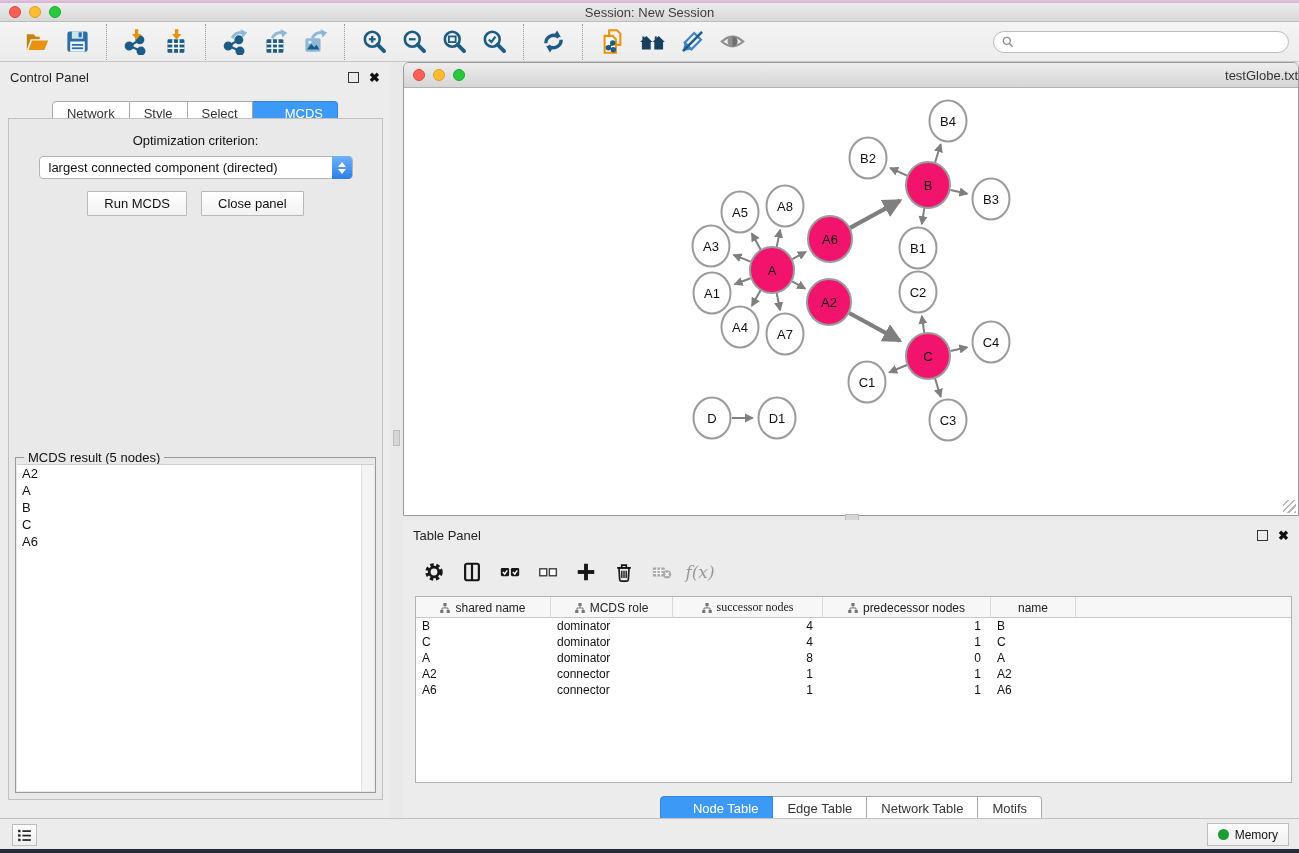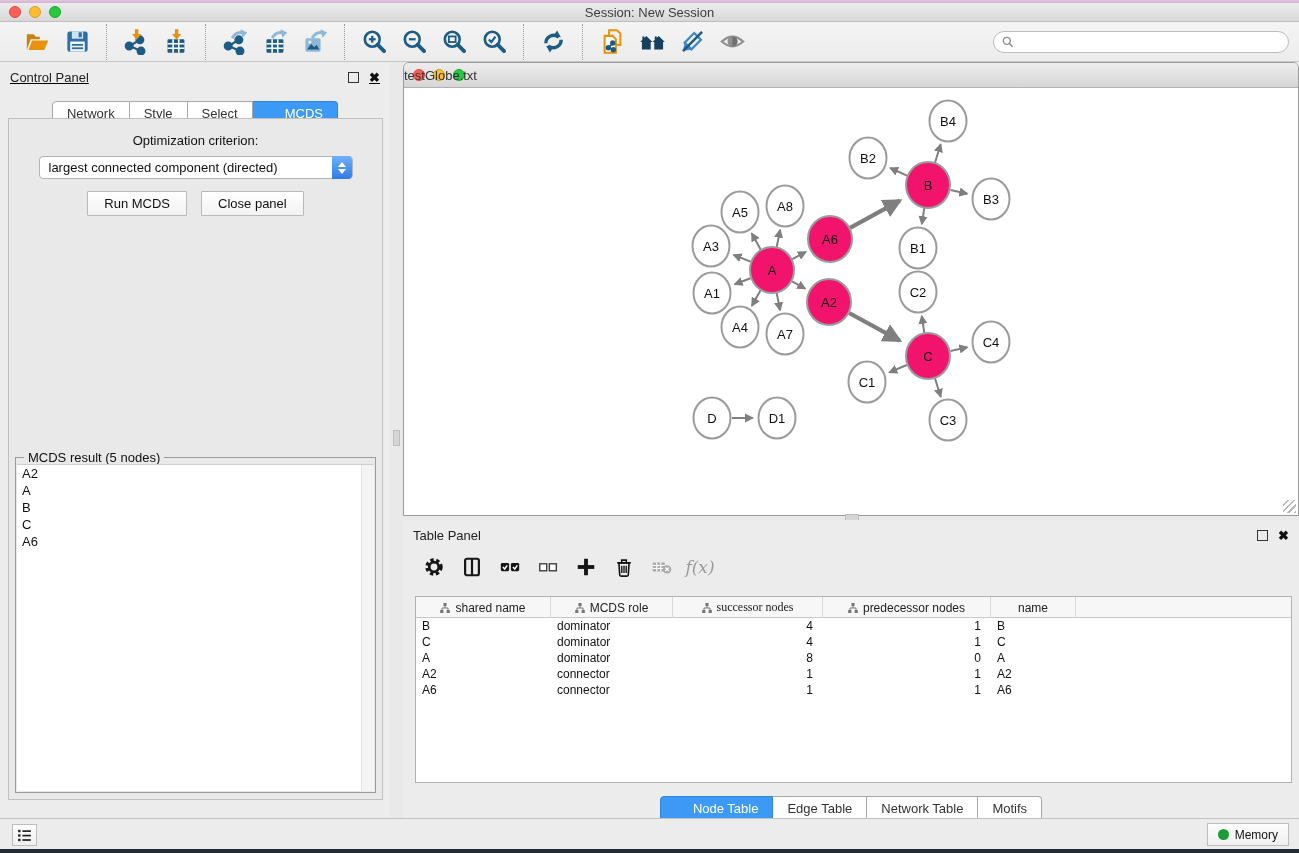--- a/index.html
+++ b/index.html
@@ -27,21 +27,21 @@
   .tb-group { display:flex; align-items:center; padding:0 9px; height:36px; }
   .tb-group + .tb-group { border-left:1px dotted #9a9a9a; }
   .tb-btn { width:40px; height:34px; border:none; background:transparent; cursor:pointer;
             display:flex; align-items:center; justify-content:center; }
   #search-wrap { margin-left:auto; margin-right:10px; position:relative; }
   #search-input { width:296px; height:22px; border:1px solid #bdbdbd; border-radius:12px;
                   background:#fff; padding:0 10px 0 26px; font-size:12px; outline:none; }
   #search-wrap svg { position:absolute; left:8px; top:4px; }
 
   
-  #control-panel { position:absolute; left:0; top:62px; width:390px; height:756px; background:#ececec;text-decoration:underline; }
+  #control-panel { position:absolute; left:0; top:62px; width:390px; height:756px; background:#ececec; }
   .panel-titlerow { height:30px; display:flex; align-items:center; padding:0 10px; }
   .panel-title { font-size:13px; color:#222; }
   .panel-winbtns { margin-left:auto; display:flex; gap:10px; align-items:center; }
   .float-btn { width:11px; height:11px; border:1.5px solid #333; background:transparent; display:inline-block; }
   .close-btn { font-size:13px; font-weight:bold; color:#111; line-height:11px; cursor:pointer; }
 
   .seg-tabs { position:absolute; left:0; right:0; top:32px; display:flex; justify-content:center; }
   .seg-tab { font-size:13px; color:#333; background:#fff; border:1px solid #a8a8a8; border-left:none;
              padding:4px 14px; cursor:pointer;margin-top:7px; }
   .seg-tab:first-child { border-left:1px solid #a8a8a8; border-radius:4px 0 0 4px; }
@@ -76,28 +76,28 @@
   .grip-v { position:absolute; left:3px; top:368px; width:7px; height:16px; background:#d6d6d6;
             border:1px solid #bdbdbd; }
   #h-grip { position:absolute; left:845px; top:514px; width:14px; height:7px; background:#d6d6d6;
             border:1px solid #bdbdbd; }
 
   
   #network-window { position:absolute; left:403px; top:62px; width:896px; height:454px;
                     border:1px solid #9a9a9a; border-radius:6px 6px 0 0; background:#fff; }
   #nw-titlebar { height:25px; background:linear-gradient(#ededed,#d6d6d6); border-bottom:1px solid #b2b2b2;
                  border-radius:5px 5px 0 0; display:flex; align-items:center; position:relative; }
-  #nw-titlebar .wtitle { position:absolute; left:0; right:12px; text-align:left; font-size:13px; color:#333; }
+  #nw-titlebar .wtitle { position:absolute; left:0; right:0; text-align:right; font-size:13px; color:#333; }
   #canvas { position:absolute; left:1px; top:25px; width:892px; height:426px; background:#fff; }
   #resize-grip { position:absolute; right:1px; bottom:1px; width:13px; height:13px;
     background:repeating-linear-gradient(135deg, transparent 0 3px, #b9b9b9 3px 4.5px); }
 
   
   #table-panel { position:absolute; left:403px; top:520px; width:896px; height:298px; background:#ececec; }
-  #tp-toolbar { display:flex; align-items:flex-start; gap:4px; height:44px; padding-left:14px; }
+  #tp-toolbar { display:flex; align-items:center; gap:4px; height:44px; padding-left:14px; }
   .tp-btn { width:34px; height:34px; border:none; background:transparent; cursor:pointer;
             display:flex; align-items:center; justify-content:center; }
   .tp-btn .fx { font-family:"DejaVu Serif", serif; font-style:italic; font-size:17px; color:#9a9a9a; }
   #node-table { position:absolute; left:12px; top:76px; width:877px; height:187px; background:#fff;
                 border:1px solid #b2b2b2; overflow:hidden; }
   #nt-header { display:flex; background:#f7f7f7; border-bottom:1px solid #c7c7c7; height:21px; }
   .nt-h { display:flex; align-items:center; justify-content:center; gap:5px; font-size:12px; color:#222;
           border-right:1px solid #d8d8d8; height:21px; cursor:pointer; }
   .nt-row { display:flex; height:16px; }
   .nt-c { font-size:12px; color:#111; line-height:16px; padding:0 6px; white-space:nowrap; overflow:hidden; }

